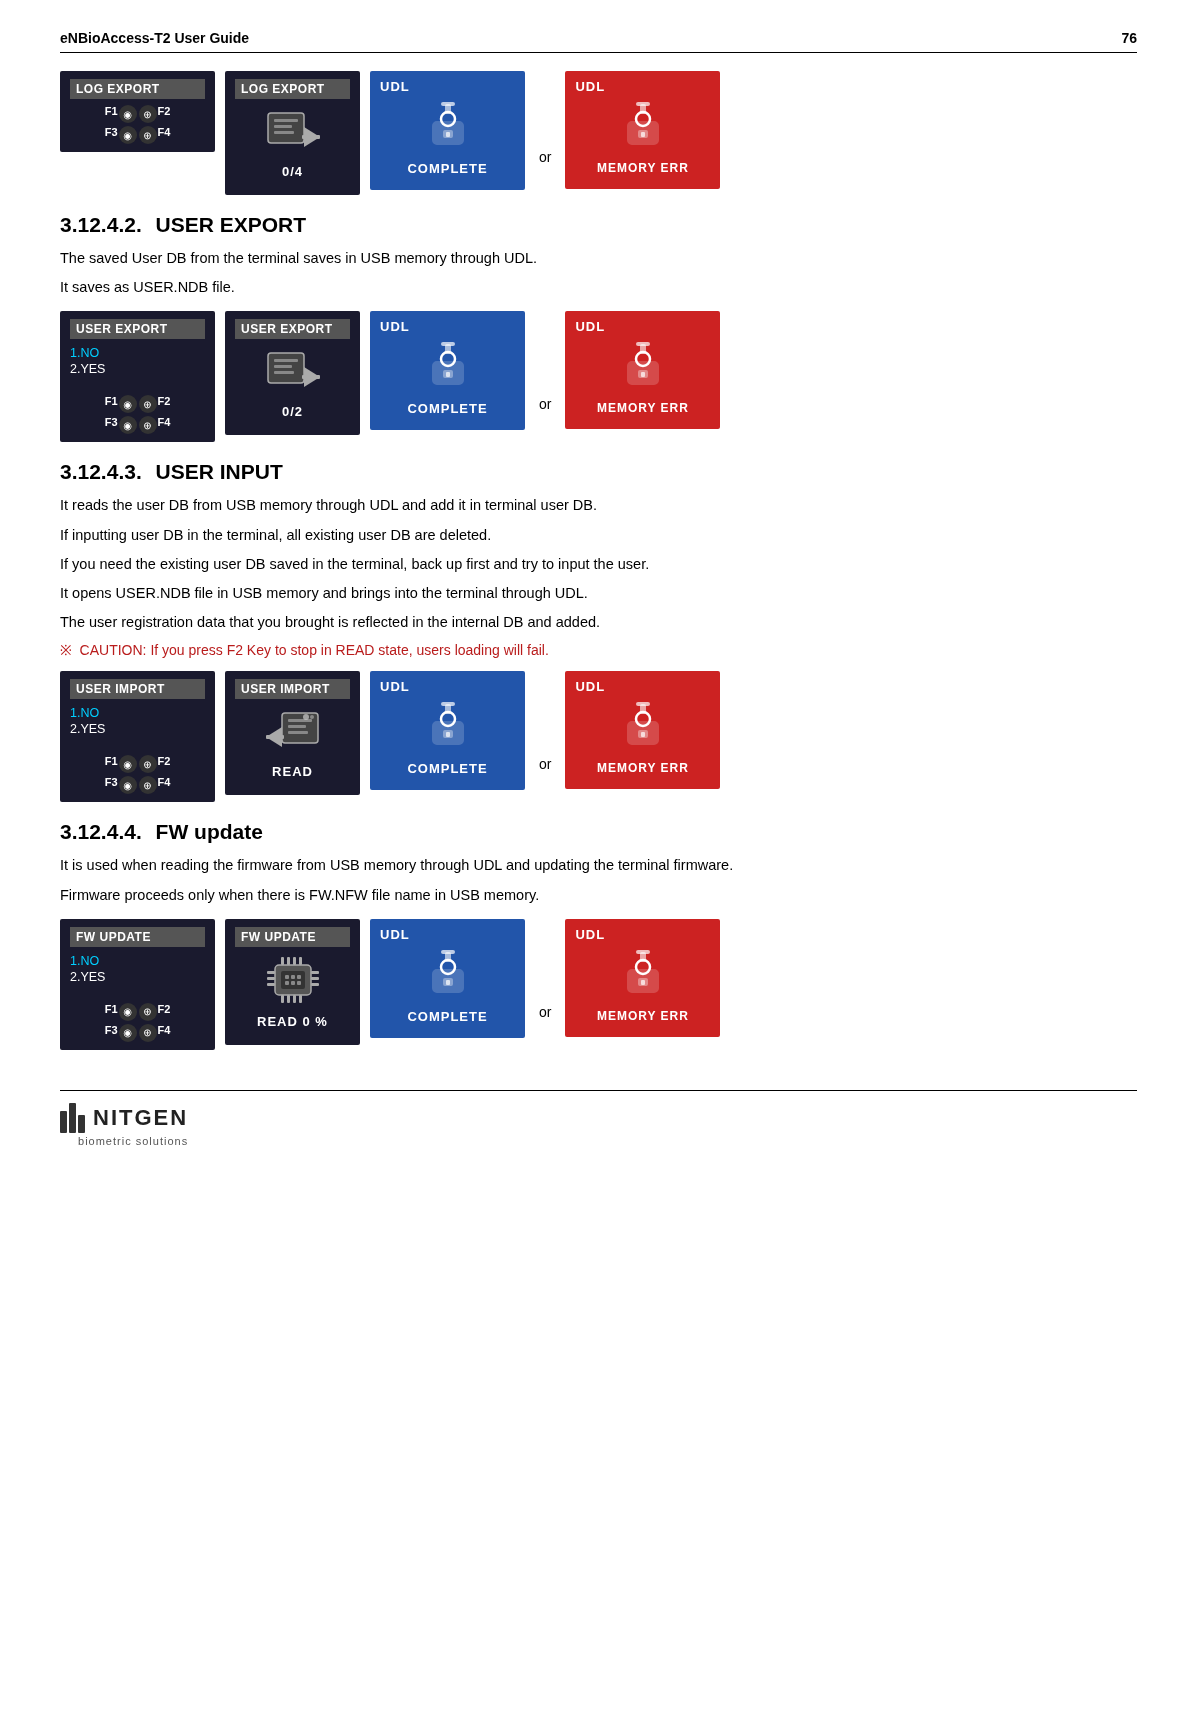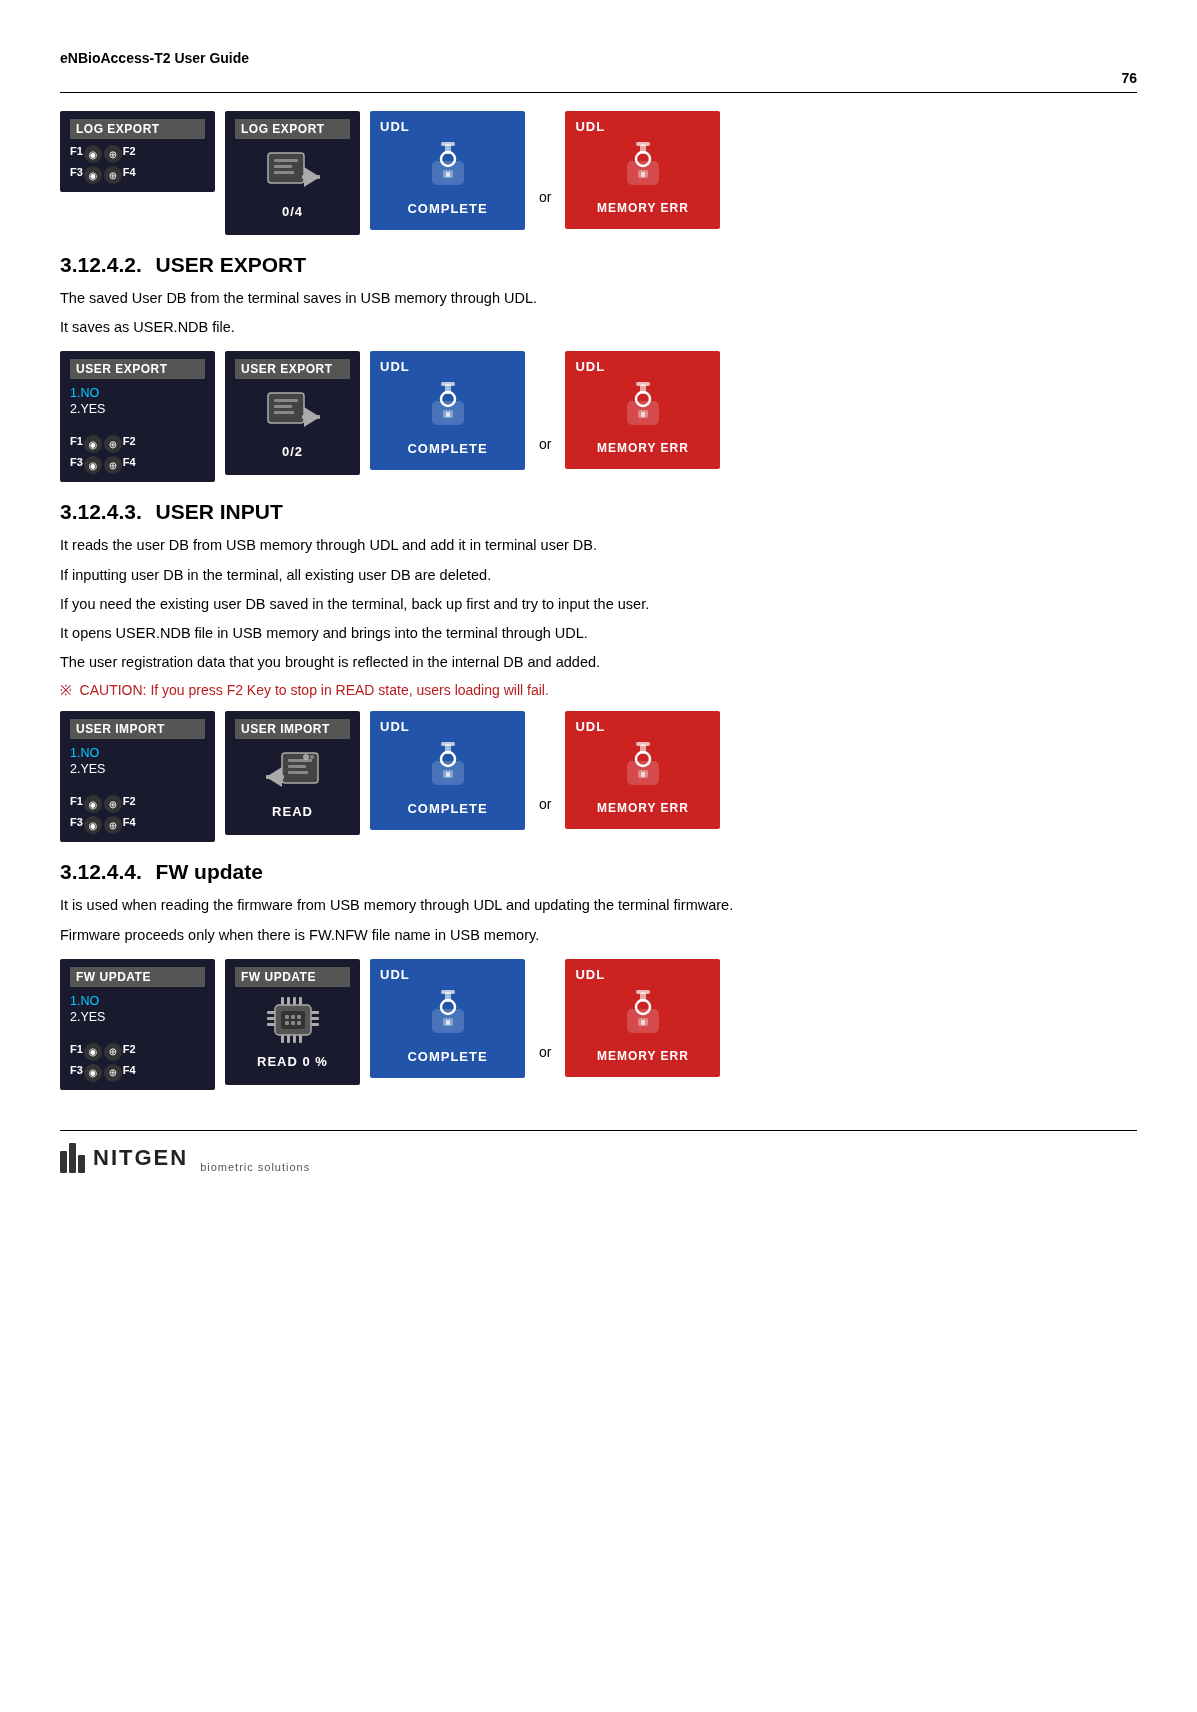--- a/index.html
+++ b/index.html
@@ -22,21 +22,20 @@
       padding-bottom: 6px;
       margin-bottom: 18px;
     }
     .page-header-title {
       font-weight: bold;
       font-size: 14px;
     }
     .page-header-number {
       font-weight: bold;
       font-size: 14px;
-      margin-top: 40px;
     }
 
     
     .section-heading {
       font-size: 21px;
       font-weight: bold;
       margin: 18px 0 10px 0;
     }
     .section-heading .section-num {
       margin-right: 8px;
@@ -94,21 +93,21 @@
     }
     .menu-panel-item {
       font-size: 12.5px;
       padding: 1px 0;
     }
     .menu-panel-item.selected {
       color: #00cfff;
     }
     .menu-panel-footer-row {
       display: flex;
-      justify-content: flex-start;
+      justify-content: center;
       font-size: 11px;
     }
     .key-btn {
       display: inline-flex;
       align-items: center;
       justify-content: center;
       background: #333;
       color: #fff;
       border-radius: 50%;
       width: 18px;
@@ -220,21 +219,21 @@
     }
     .footer-address {
       font-size: 13px;
       line-height: 1.7;
     }
     .footer-address a {
       color: #000;
     }
     .nitgen-logo {
       display: flex;
-      flex-direction: row;
+      flex-direction: column;
       align-items: flex-end;
     }
     .nitgen-logo-mark {
       display: flex;
       align-items: center;
       gap: 8px;
     }
     .nitgen-icon-bars {
       display: flex;
       gap: 2px;

